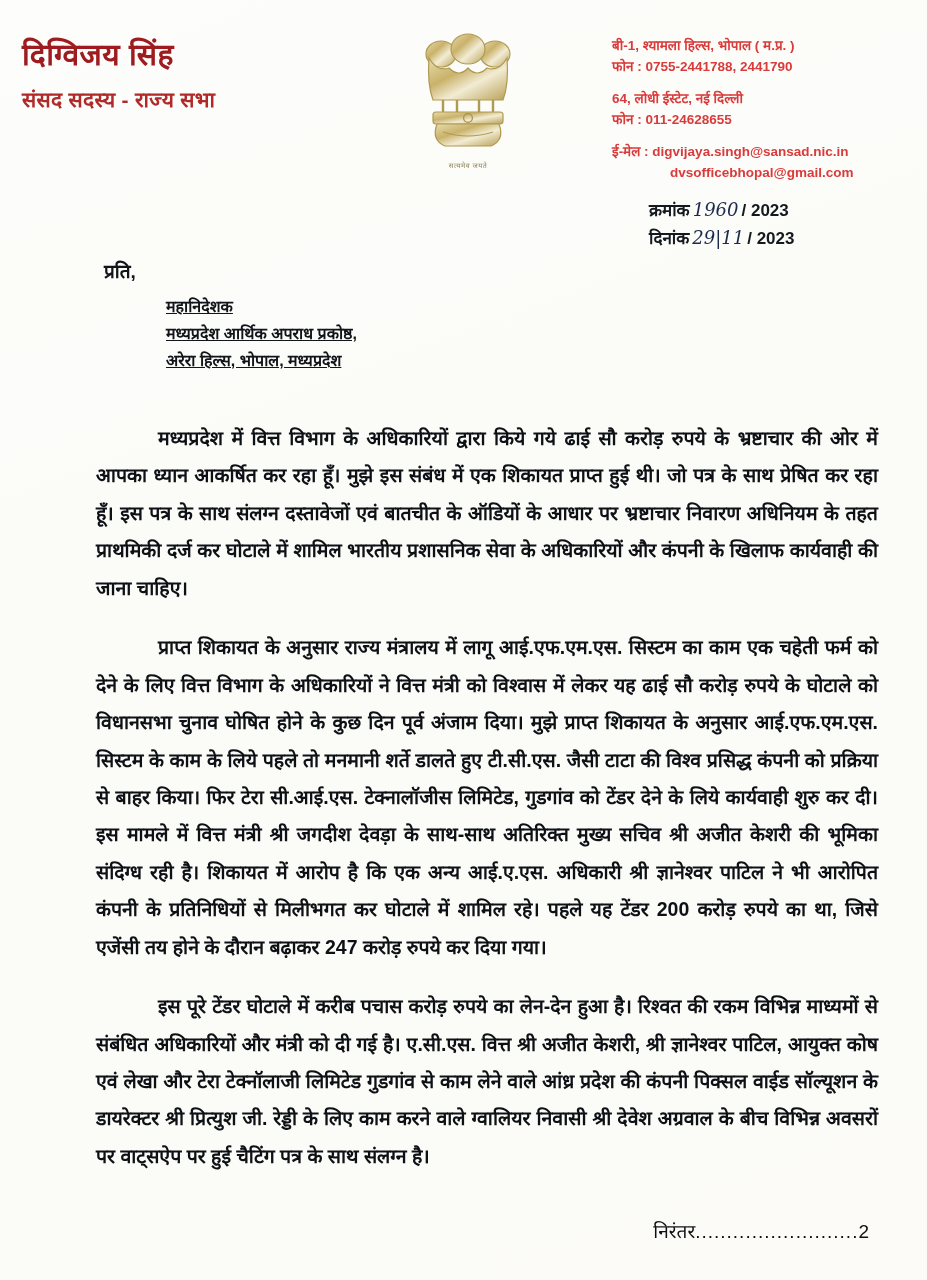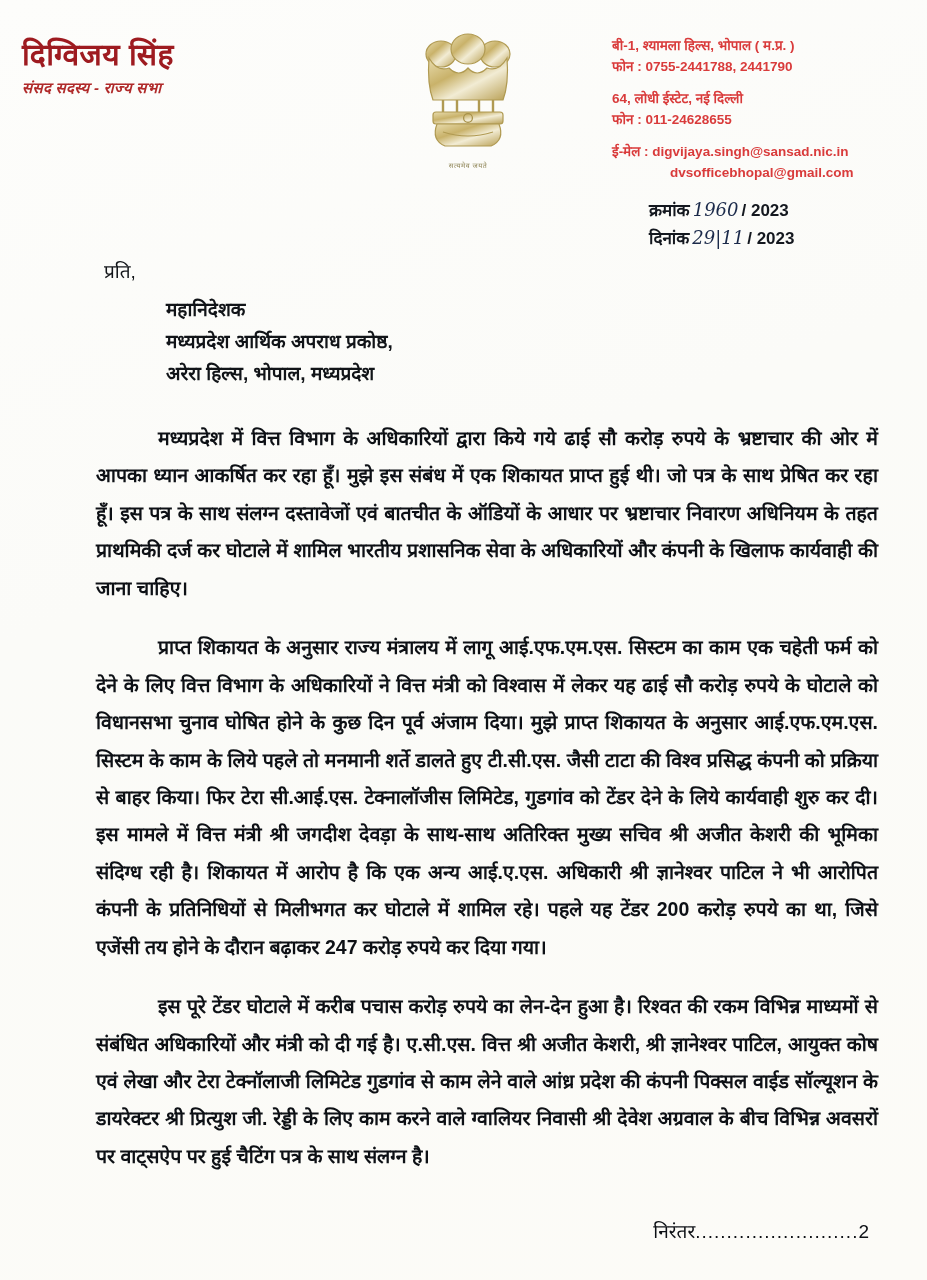--- a/index.html
+++ b/index.html
@@ -40,26 +40,25 @@
   .lh-name {
     color: #9e1b20;
     font-size: 30px;
     font-weight: bold;
     letter-spacing: 0.5px;
     line-height: 1.15;
     white-space: nowrap;
   }
   .lh-subtitle {
     color: #b02a2a;
-    font-size: 15px;
-    font-weight: bold;
-    margin-top: 4px;
+    font-size: 21px;
+    font-weight: bold;
+    margin-top: 12px;
     letter-spacing: 0.3px;
     white-space: nowrap;
-    font-style: italic;
   }
 
   
   .emblem-wrap {
     position: absolute;
     left: 408px;
     top: 28px;
     width: 120px;
     height: 150px;
     text-align: center;
@@ -118,31 +117,32 @@
   
   .addressee {
     position: absolute;
     left: 104px;
     top: 258px;
     width: 560px;
     color: #111418;
   }
   .addr-to {
     font-size: 19px;
-    font-weight: normal;
+    font-weight: bold;
     margin-bottom: 10px;
   }
   .addr-lines {
     padding-left: 62px;
   }
   .addr-line {
-    font-size: 19px;
+    font-size: 16px;
     font-weight: bold;
     line-height: 1.68;
     white-space: nowrap;
+    text-decoration: underline;
   }
 
   
   .body-copy {
     position: absolute;
     left: 96px;
     top: 420px;
     width: 782px;
     color: #0d1015;
   }

